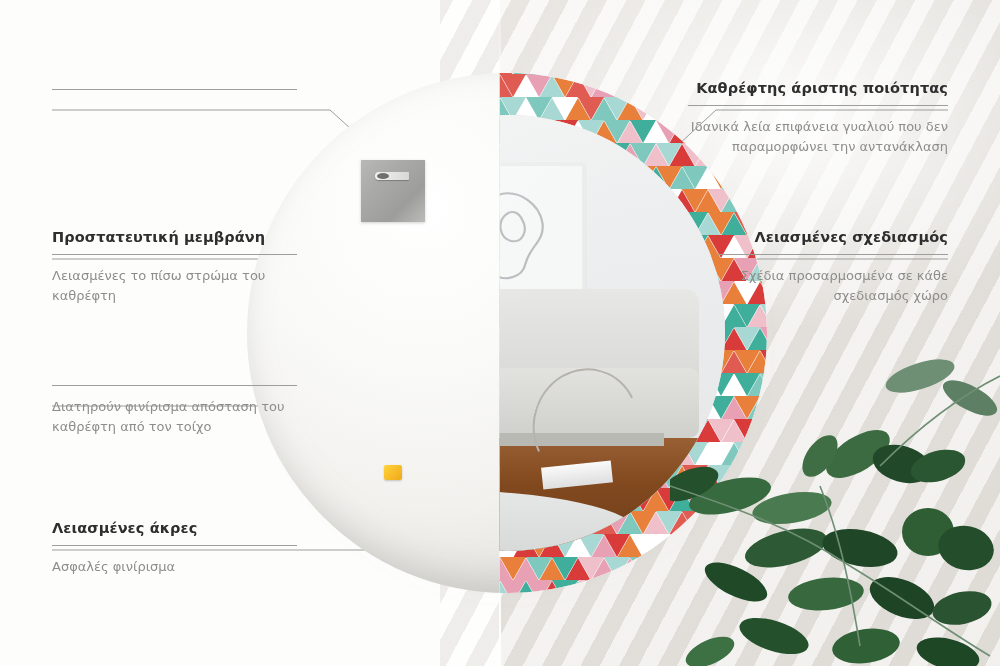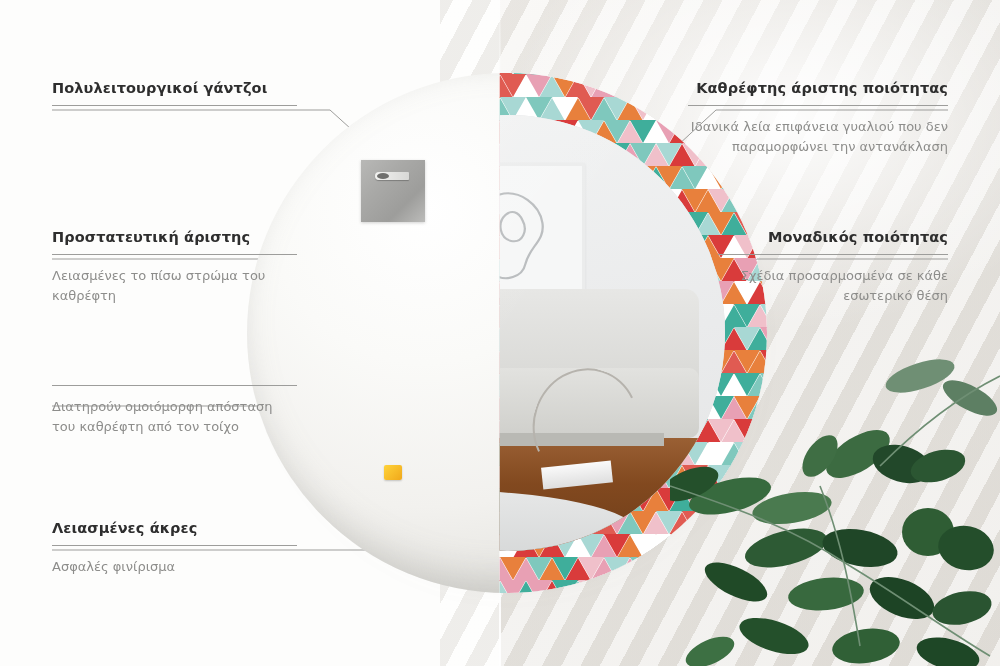--- a/index.html
+++ b/index.html
@@ -1366,46 +1366,45 @@
     </g>
     <g stroke="#6f8f74" stroke-width="1.6" fill="none">
       <path d="M330 40 C290 60 250 90 210 130"></path>
       <path d="M0 150 C60 170 120 190 180 230"></path>
       <path d="M180 230 C230 260 270 290 320 320"></path>
       <path d="M150 150 C170 200 180 250 190 310"></path>
     </g>
   </svg>
 
   <div class="callout left" style="top:80px;width:245px;">
-    <h3>Πολυλειτουργικοί γάντζοι</h3>
     <div class="rule"></div>
   </div>
 
   <div class="callout left" style="top:229px;width:245px;">
-    <h3>Προστατευτική άριστης</h3>
+    <h3>Προστατευτική μεμβράνη</h3>
     <div class="rule"></div>
     <p>Λειασμένες το πίσω στρώμα του καθρέφτη</p>
   </div>
 
   <div class="callout left" style="top:376px;width:245px;">
     <div class="rule"></div>
-    <p>Διατηρούν ομοιόμορφη απόσταση του καθρέφτη από τον τοίχο</p>
+    <p>Διατηρούν φινίρισμα απόσταση του καθρέφτη από τον τοίχο</p>
   </div>
 
   <div class="callout left" style="top:520px;width:245px;">
     <h3>Λειασμένες άκρες</h3>
     <div class="rule"></div>
     <p>Ασφαλές φινίρισμα</p>
   </div>
 
   <div class="callout right" style="top:80px;right:52px;width:260px;">
     <h3>Καθρέφτης άριστης ποιότητας</h3>
     <div class="rule"></div>
     <p>Ιδανικά λεία επιφάνεια γυαλιού που δεν παραμορφώνει την αντανάκλαση</p>
   </div>
 
   <div class="callout right" style="top:229px;right:52px;width:230px;">
-    <h3>Μοναδικός ποιότητας</h3>
+    <h3>Λειασμένες σχεδιασμός</h3>
     <div class="rule"></div>
-    <p>Σχέδια προσαρμοσμένα σε κάθε εσωτερικό θέση</p>
+    <p>Σχέδια προσαρμοσμένα σε κάθε σχεδιασμός χώρο</p>
   </div>
 
 </div>
 
 </body></html>

